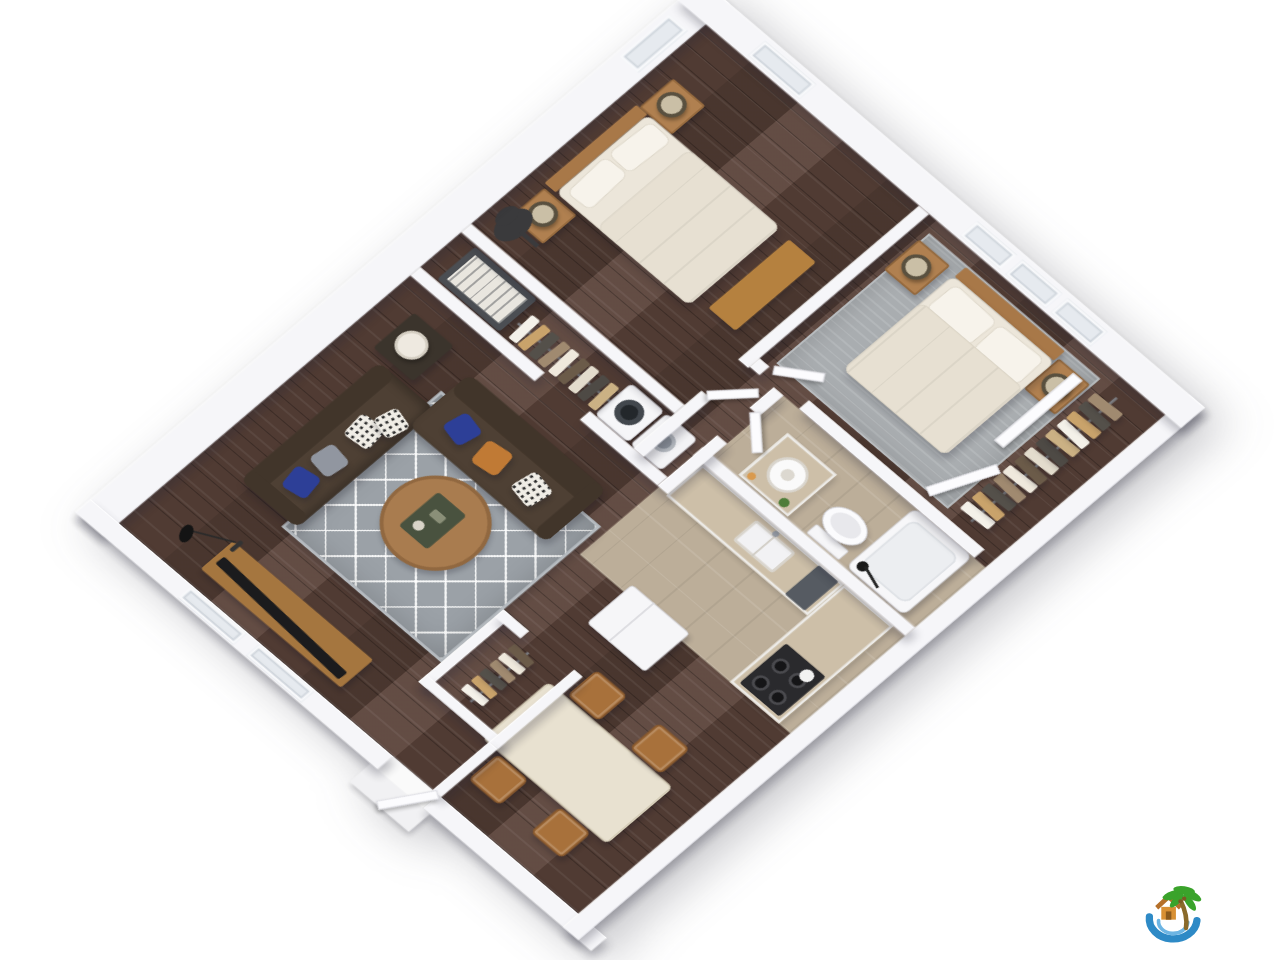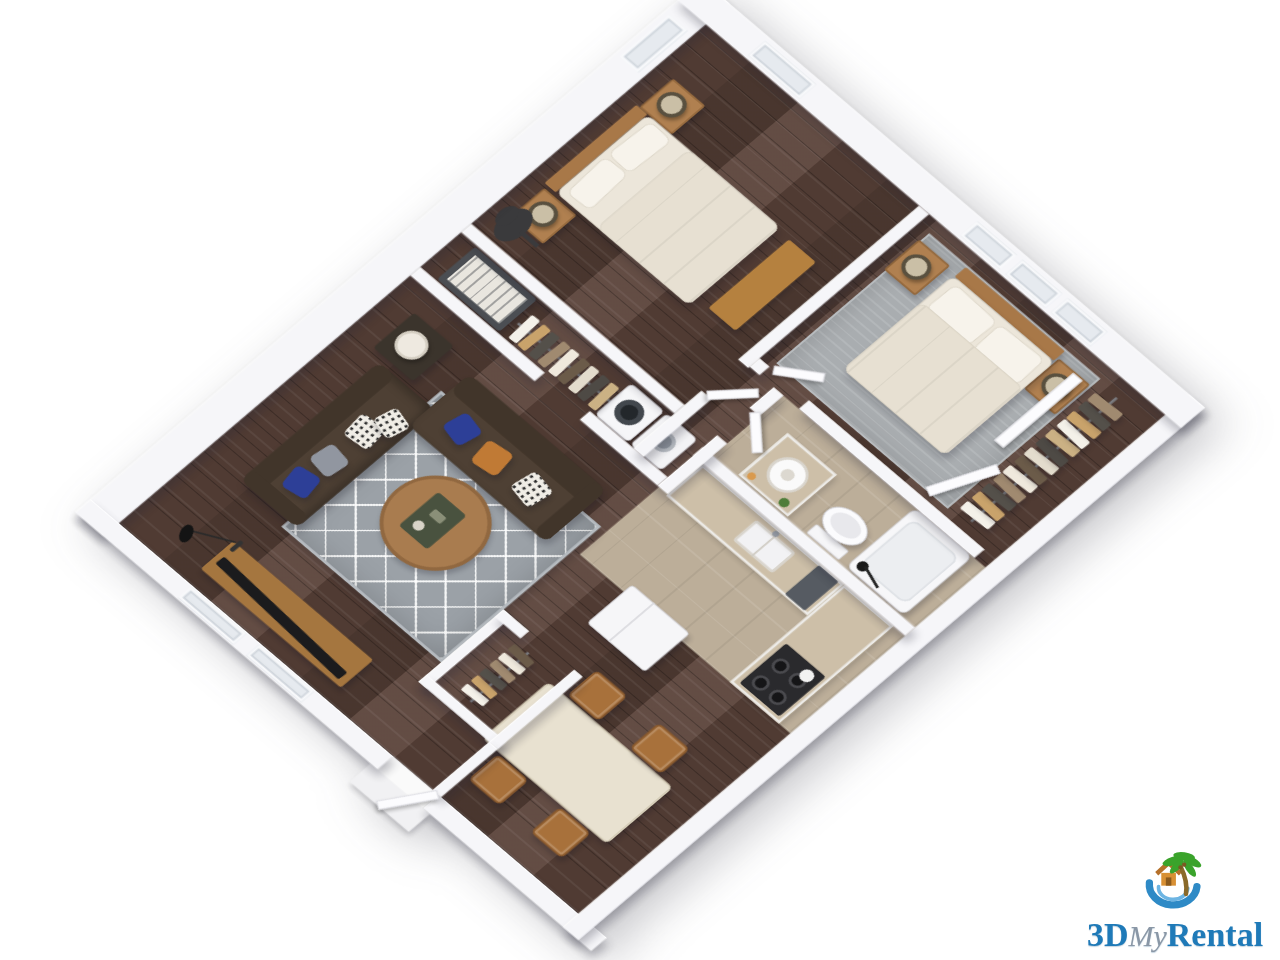--- a/index.html
+++ b/index.html
@@ -231,17 +231,14 @@
       <g fill="#3aa32b">
         <ellipse cx="38" cy="12" rx="12" ry="4.5" transform="rotate(-18 38 12)"></ellipse>
         <ellipse cx="50" cy="7" rx="12" ry="4.5" transform="rotate(8 50 7)"></ellipse>
         <ellipse cx="58" cy="12" rx="12" ry="4.5" transform="rotate(30 58 12)"></ellipse>
         <ellipse cx="56" cy="20" rx="11" ry="4" transform="rotate(55 56 20)"></ellipse>
         <ellipse cx="42" cy="18" rx="10" ry="4" transform="rotate(-45 42 18)"></ellipse>
       </g>
       <circle cx="46" cy="19" r="2.4" fill="#7a5a22"></circle>
       <circle cx="50" cy="16" r="2.4" fill="#7a5a22"></circle>
     </svg>
-    <div class="logo-text">
-      <span class="p1">3D</span><span class="p2">My</span><span class="p3">Rental</span>
-    </div>
   </div>
 </div>
 
 </body></html>

